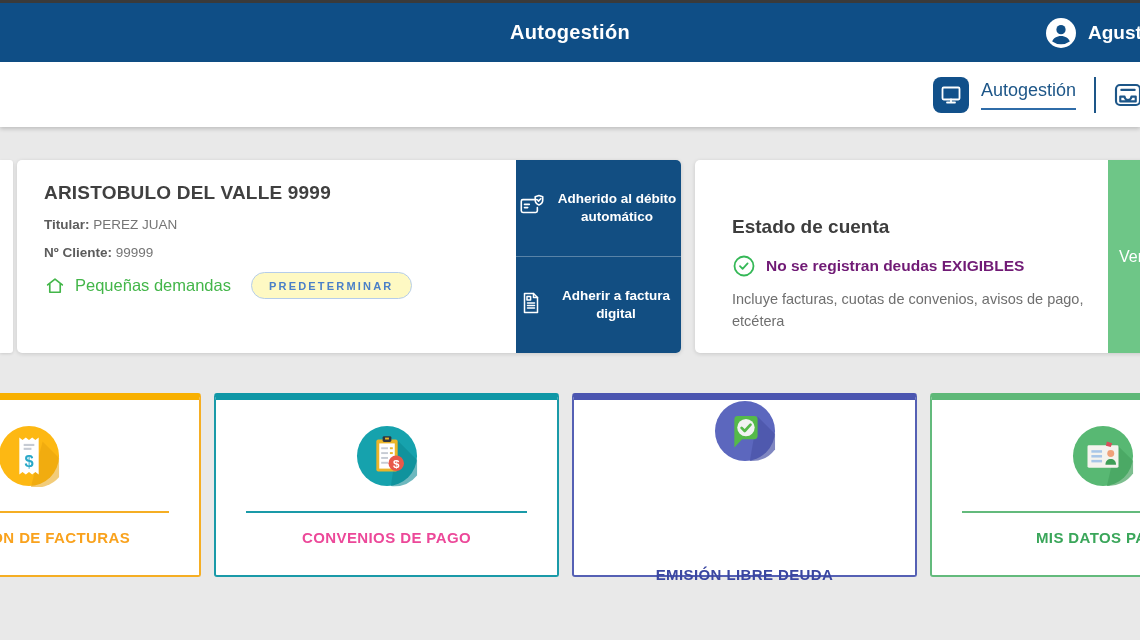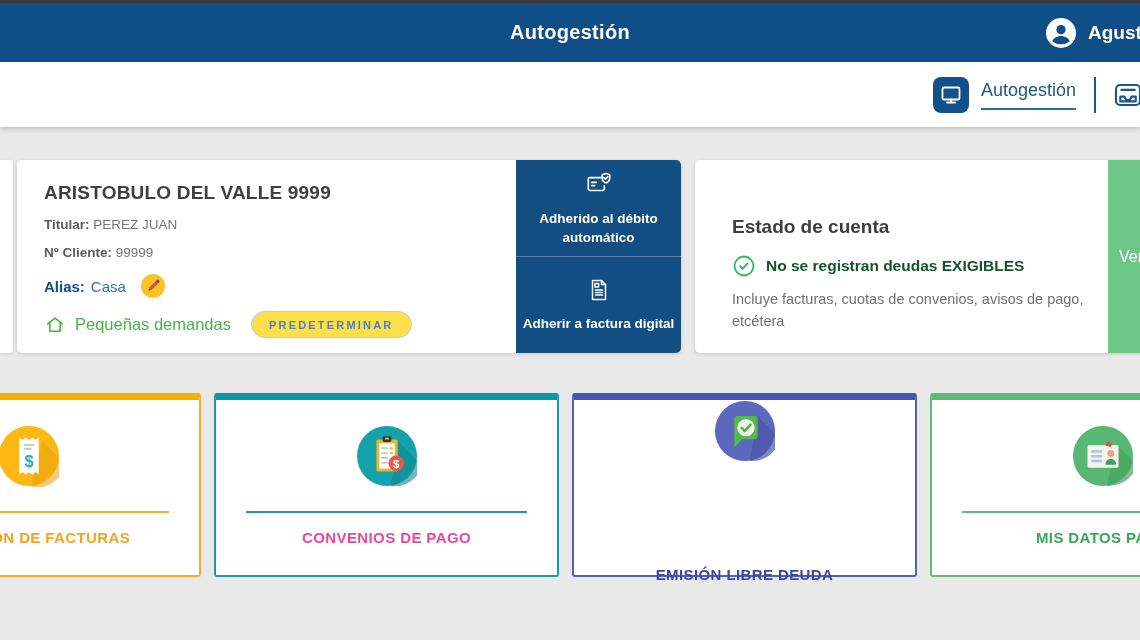--- a/index.html
+++ b/index.html
@@ -34,36 +34,36 @@
   .acc-title { font-size:19px; font-weight:600; color:#404040; letter-spacing:.2px; }
   .acc-row { margin-top:13px; font-size:13.5px; }
   .acc-row .lbl { font-weight:700; color:#5c5c5c; }
   .acc-row .val { color:#757575; }
   .alias-row { margin-top:13px; font-size:15px; display:flex; align-items:center; gap:6px; }
   .alias-row .lbl { font-weight:700; color:#114e85; }
   .alias-row .val { color:#2d74b8; }
   .pencil { width:26px; height:26px; margin-left:8px; cursor:pointer; }
   .acc-bottom { margin-top:12px; display:flex; align-items:center; gap:20px; }
   .category { display:flex; align-items:center; gap:9px; color:#43b649; font-size:16.5px; font-weight:500; }
-  .pill { border:1.5px solid #b5cdea; border-radius:14px; background:#fde047; color:#4a80c8;
+  .pill { border:1.5px solid #b5cdea; border-radius:14px; background:#fef9c3; color:#4a80c8;
           font-size:11px; font-weight:700; letter-spacing:2.2px; padding:7px 17px 6px; cursor:pointer;
           font-family:"Liberation Sans","DejaVu Sans",sans-serif; }
 
   .acc-actions { width:165px; background:#124e82; border-radius:0 5px 5px 0; display:flex; flex-direction:column; }
-  .acc-action { flex:1; display:flex; flex-direction:column; align-items:center; justify-content:center;
+  .acc-action { flex:1; display:flex; flex-direction:row; align-items:center; justify-content:center;
                 gap:7px; padding:8px 1px; cursor:pointer; text-align:center; }
   .acc-action + .acc-action { border-top:1px solid rgba(255,255,255,.3); }
   .acc-action .alabel { color:#ffffff; font-size:13.5px; font-weight:600; line-height:1.35; }
 
   
   .card-status { position:absolute; left:695px; top:160px; width:459px; height:193px; background:#ffffff;
                  border-radius:5px; box-shadow:0 1px 4px rgba(0,0,0,.14); display:flex; }
   .st-info { width:413px; padding:26px 20px 16px 37px;margin-top:30px; }
   .st-title { font-size:19px; font-weight:600; color:#3d3d3d; }
-  .st-status { margin-top:16px; display:flex; align-items:center; gap:10px; color:#14532d; font-size:15.5px; font-weight:700; }
+  .st-status { margin-top:16px; display:flex; align-items:center; gap:10px; color:#701a75; font-size:15.5px; font-weight:700; }
   .st-desc { margin-top:10px; color:#6f6f6f; font-size:14.5px; line-height:1.55; max-width:370px; }
   .ver-btn { flex:1; background:#6ec687; border-radius:0 5px 5px 0; border:none; display:flex; align-items:center;
              justify-content:center; color:#ffffff; font-size:16px; font-weight:500; cursor:pointer;
              font-family:"Liberation Sans","DejaVu Sans",sans-serif; }
 
   
   .quick-row { position:absolute; left:-144px; top:393px; display:flex; gap:13px; }
   .qa-card { width:345px; height:184px; background:#ffffff; border-radius:3px; flex:0 0 345px;
              display:flex; flex-direction:column; cursor:pointer; }
   .qa-yellow { border:2px solid #f5ae24; border-top:7px solid #f8b000; }
@@ -132,32 +132,20 @@
   <div class="acc-info">
     <div class="acc-title">ARISTOBULO DEL VALLE 9999</div>
     <div class="acc-row">
       <span class="lbl">Titular:</span>
       <span class="val">PEREZ JUAN</span>
     </div>
     <div class="acc-row">
       <span class="lbl">Nº Cliente:</span>
       <span class="val">99999</span>
     </div>
-    <div class="alias-row">
-      <span class="lbl">Alias:</span>
-      <span class="val">Casa</span>
-      <span class="pencil">
-        <svg viewBox="0 0 26 26" width="26" height="26">
-          <circle cx="13" cy="13" r="12" fill="#f7c526"></circle>
-          <path d="M8.6 17.6l1.1-3.4 6-6 2.3 2.3-6 6-3.4 1.1z" fill="#e5484d"></path>
-          <path d="M15.7 8.2l1.2-1.2c.5-.5 1.3-.5 1.8 0l.5.5c.5.5.5 1.3 0 1.8l-1.2 1.2z" fill="#b23a3f"></path>
-          <path d="M8.6 17.6l.5-1.6 1.1 1.1z" fill="#3d3d3d"></path>
-        </svg>
-      </span>
-    </div>
     <div class="acc-bottom">
       <span class="category">
         <svg viewBox="0 0 24 24" width="22" height="22" fill="none" stroke="#43b649" stroke-width="1.8" stroke-linecap="round" stroke-linejoin="round">
           <path d="M4 10.8L12 4.4l8 6.4"></path>
           <path d="M6.3 9.8v9h11.4v-9"></path>
         </svg>
         <span>Pequeñas demandas</span>
       </span>
       <button class="pill">PREDETERMINAR</button>
     </div>

